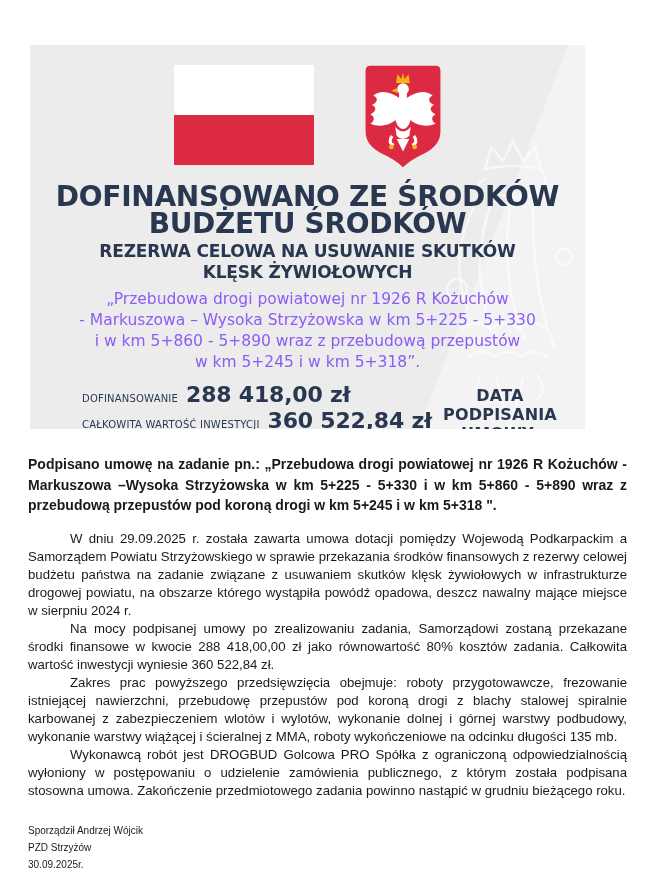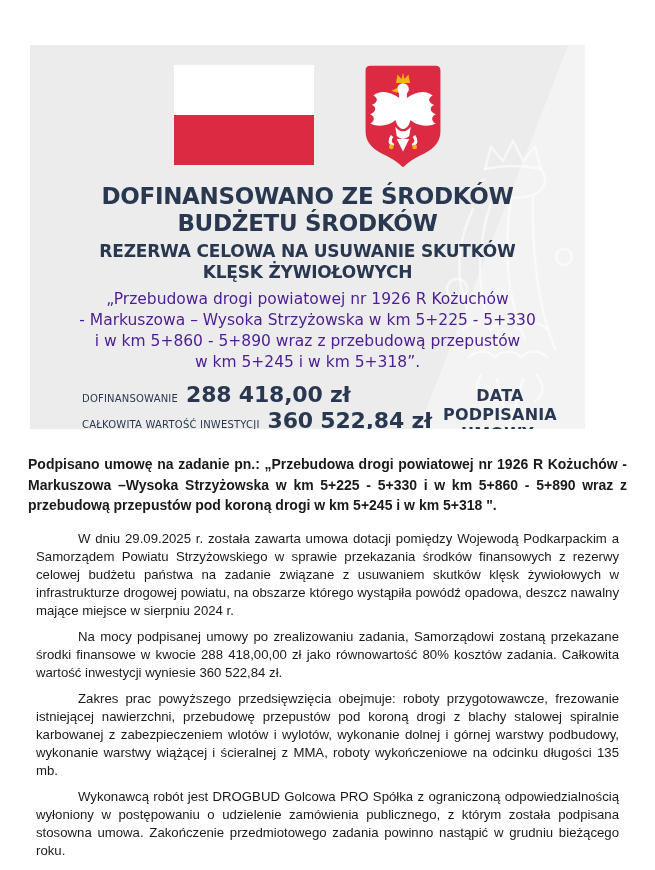--- a/index.html
+++ b/index.html
@@ -26,46 +26,46 @@
     position:absolute;top:20px;left:0;width:100%;
     display:flex;justify-content:center;align-items:flex-start;gap:50px;
   }
   .flag{width:140px;height:100px;}
   .flag .half-top{height:50px;background:#ffffff;}
   .flag .half-bottom{height:50px;background:#DB2A41;}
   .emblem{width:78px;height:107px;margin-top:-2px;display:block;}
 
   .banner-title{
     position:absolute;top:138px;left:0;width:100%;text-align:center;
-    font-weight:bold;font-size:23px;line-height:27px;letter-spacing:-0.3px;
+    font-weight:bold;font-size:28px;line-height:27px;letter-spacing:-0.3px;
   }
   .banner-subtitle{
     position:absolute;top:196px;left:0;width:100%;text-align:center;
     font-weight:bold;font-size:17px;line-height:21px;letter-spacing:-0.2px;
   }
   .banner-quote{
     position:absolute;top:244px;left:0;width:100%;text-align:center;
-    font-size:15.5px;line-height:21px;color:#4c1d95;
+    font-size:15.5px;line-height:21px;color:#8b5cf6;
   }
 
   .amounts-left{position:absolute;left:52px;top:337px;}
   .amt-row{display:flex;align-items:baseline;gap:8px;white-space:nowrap;}
   .amt-row + .amt-row{margin-top:1px;}
   .amt-label{font-size:10px;font-weight:normal;letter-spacing:0.2px;}
   .amt-value{font-size:22px;font-weight:bold;letter-spacing:-0.2px;}
 
   .amounts-right{position:absolute;left:390px;top:341px;width:160px;text-align:center;}
   .date-label{font-size:16px;font-weight:bold;letter-spacing:0.2px;}
   .date-value{font-size:17px;font-weight:normal;margin-top:2px;}
 
   
   .content{position:absolute;left:28px;top:440px;width:599px;color:#1A1A1A;}
   .intro{font-weight:bold;font-size:14px;line-height:20.5px;text-align:justify;}
   .paras{margin-top:12px;font-size:13.2px;line-height:18px;text-align:justify;}
-  .paras p{margin:8px;text-indent:42px;}
+  .paras p{margin:0;text-indent:42px;}
   .doc-footer{margin-top:22px;font-size:10px;line-height:17px;}
 </style>
 </head>
 <body>
 
 <div class="page">
 
   <section class="banner">
     <div class="wedge"></div>
 

